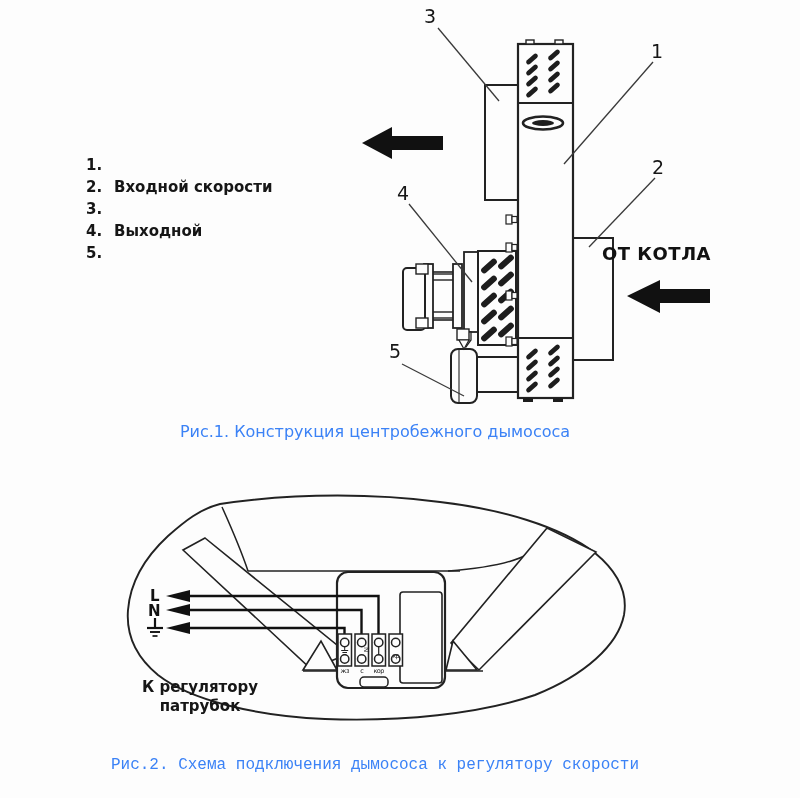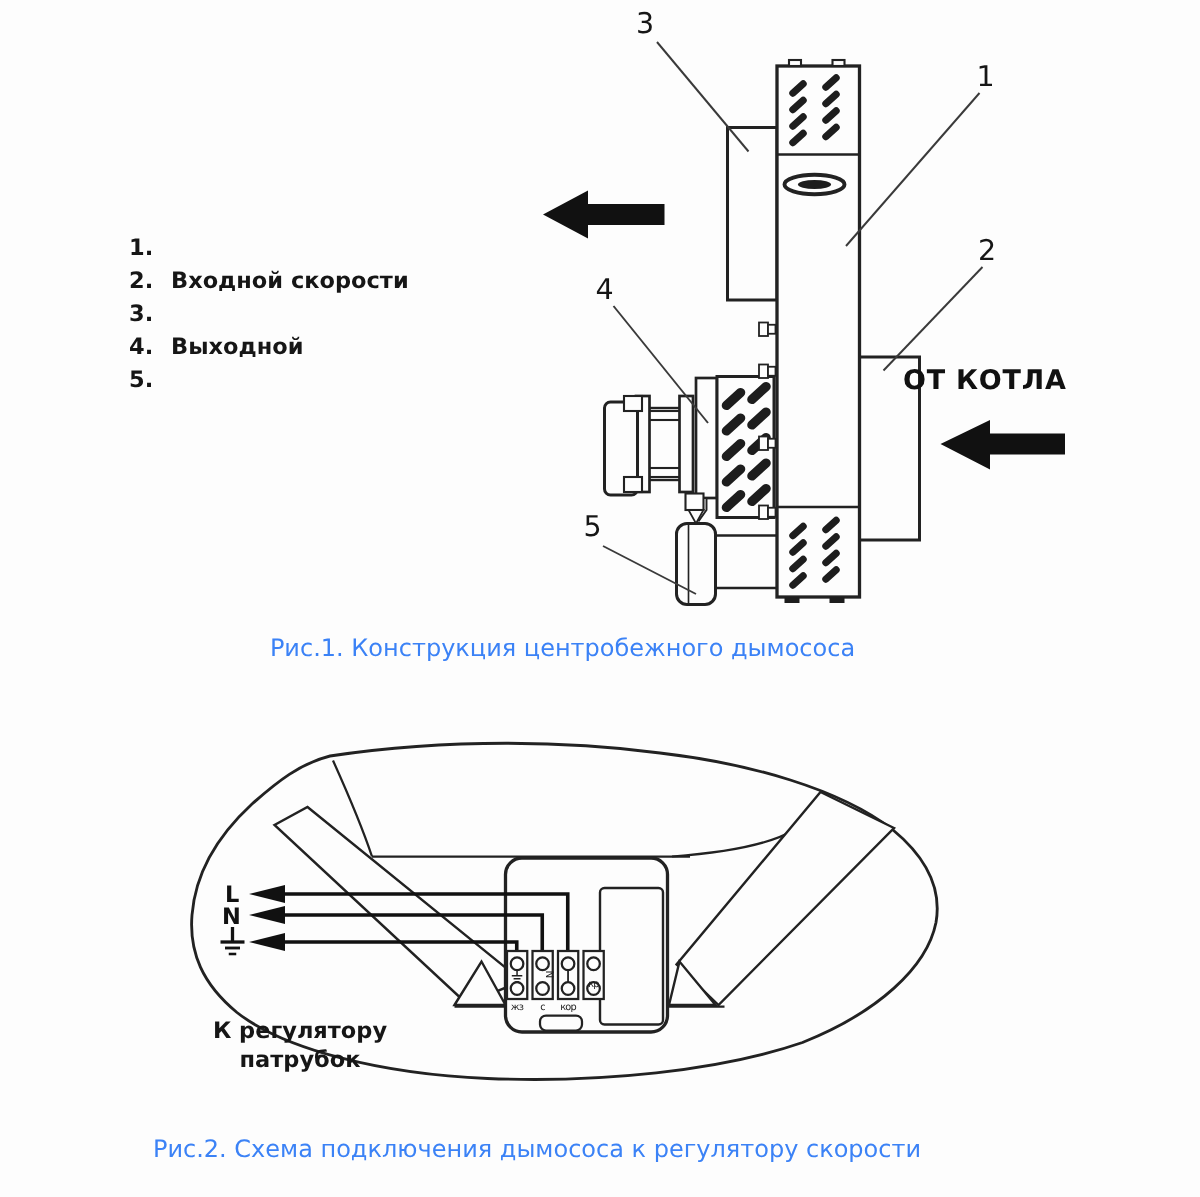--- a/index.html
+++ b/index.html
@@ -230,15 +230,15 @@
   <div class="abs regulator">
     <div>К регулятору</div>
     <div>патрубок</div>
   </div>
 
   <div class="abs term-label" style="left:334.7px;top:667px;">жз</div>
   <div class="abs term-label" style="left:351.7px;top:667px;">с</div>
   <div class="abs term-label" style="left:368.7px;top:667px;">кор</div>
   <div class="abs term-label" style="left:385.7px;top:652px;">кр</div>
 
-  <div class="abs caption" style="left:58px;width:600px;top:756px;">Рис.2. Схема подключения дымососа к регулятору скорости</div>
+  <div class="abs caption" style="left:75px;width:600px;top:756px;font-family:Liberation Mono, monospace;">Рис.2. Схема подключения дымососа к регулятору скорости</div>
 
 </div>
 
 </body></html>

